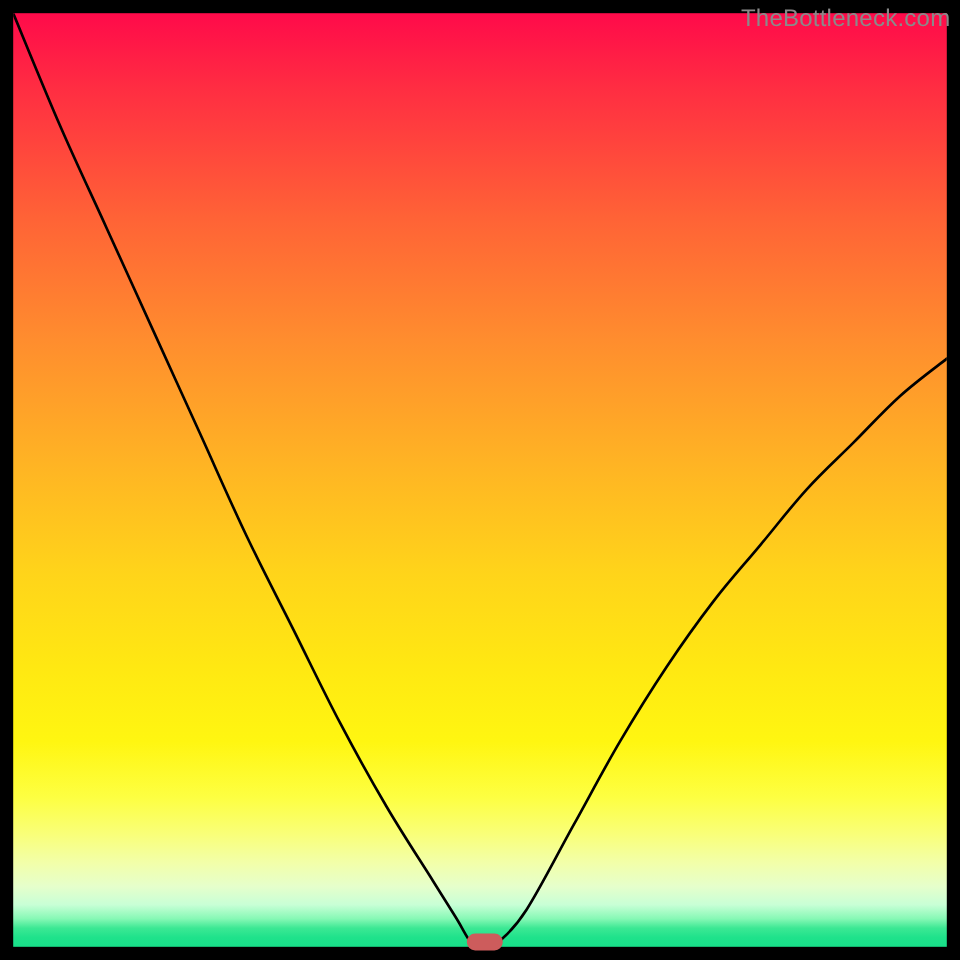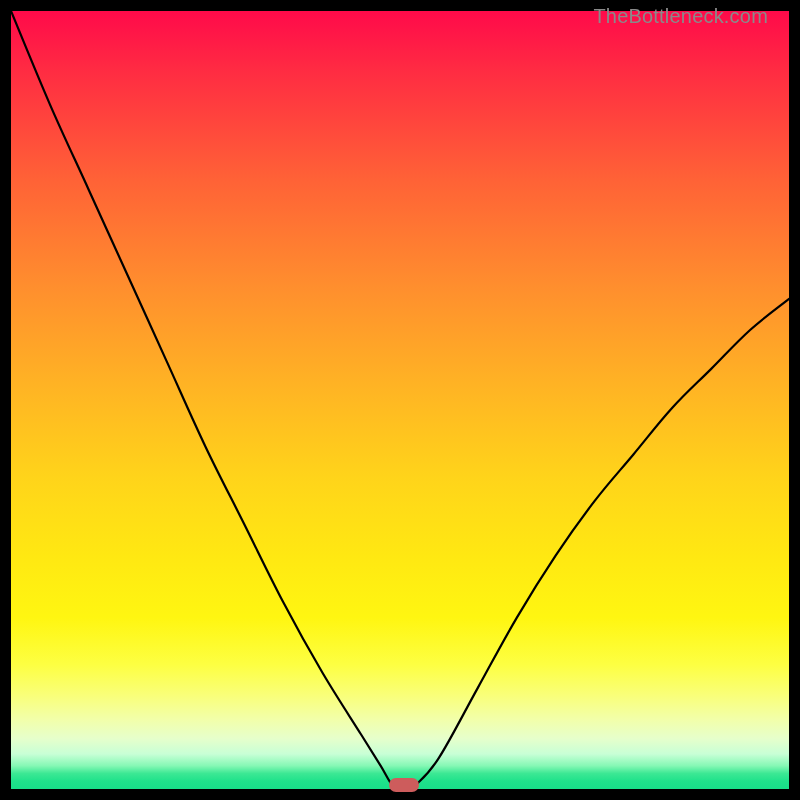--- a/index.html
+++ b/index.html
@@ -48,21 +48,21 @@
   .marker {
     position: absolute;
     width: 30px;
     height: 14px;
     background: #cd5c5c;
     border-radius: 7px;
     transform: translate(-50%, -50%);
   }
   .watermark {
     position: absolute;
-    right: 32px;
+    right: 8px;
     top: 5px;
     font-family: Arial, Helvetica, sans-serif;
     font-size: 20px;
     color: #8a8a8a;
     letter-spacing: 0.2px;
     font-weight: 500;
   }
 </style>
 </head>
 <body>

